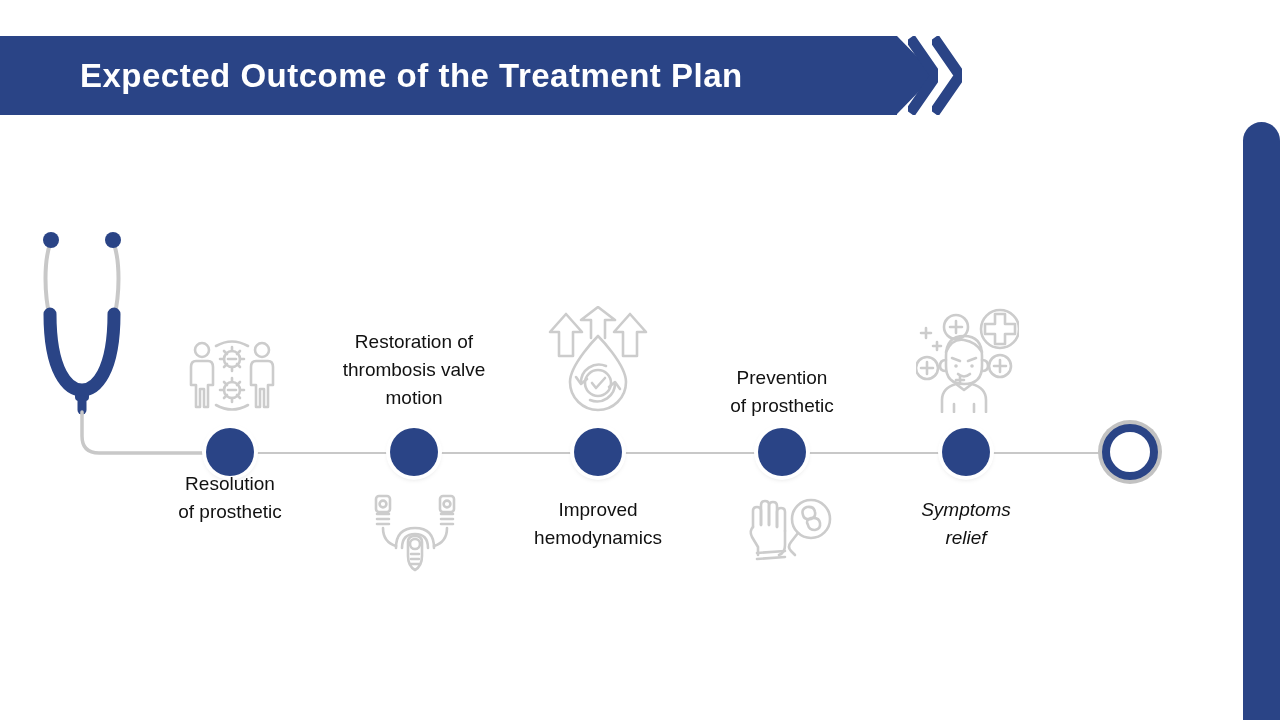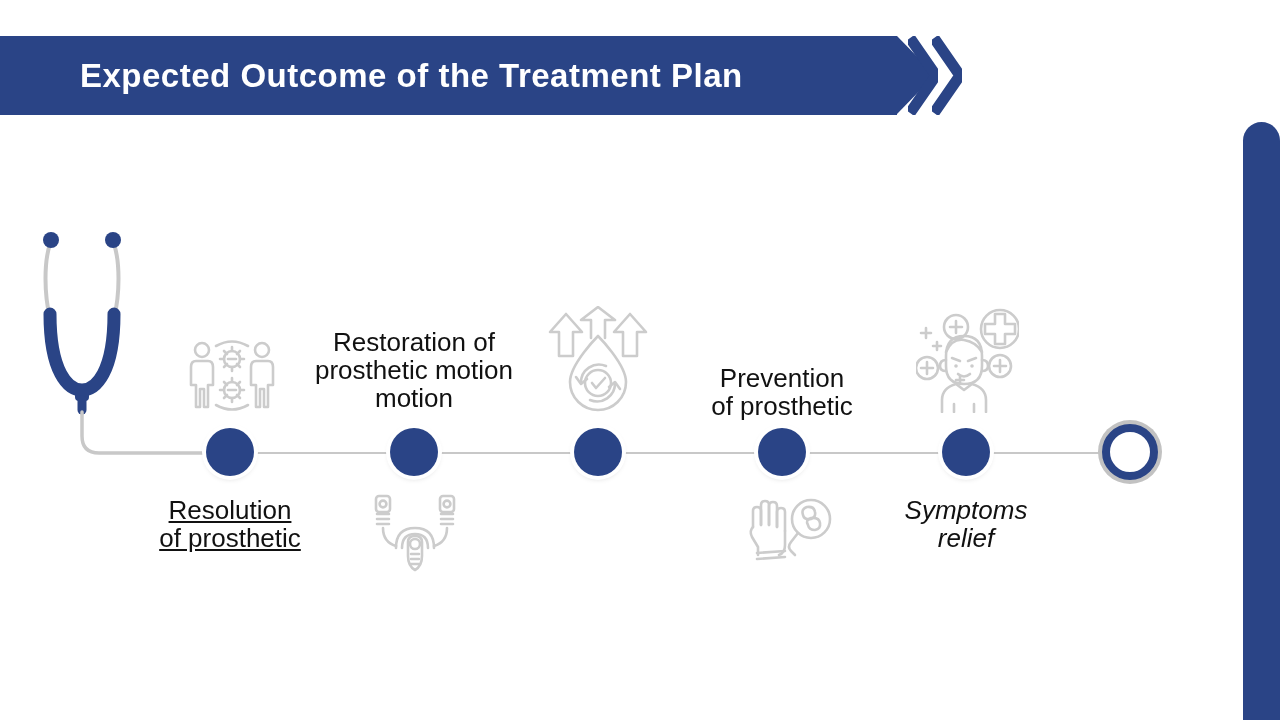--- a/index.html
+++ b/index.html
@@ -89,21 +89,21 @@
     background:#ffffff;
     border:8px solid #2a4486;
     box-shadow:0 0 0 4px #c2c2c2;
   }
 
   
   .node-label {
     position:absolute;
     text-align:center;
     color:#111111;
-    font-size:26px;
+    font-size:19px;
     line-height:28px;
     font-weight:400;
     width:230px;
   }
   .node-label.above { }
   .node-label.below { }
 
   
   .deco-icon { position:absolute; }
   .deco-icon svg { display:block; }
@@ -172,28 +172,28 @@
         <path d="M42,26 L50,26"></path>
         <path d="M46,14 L46,18 M46,34 L46,38 M34,26 L38,26 M54,26 L58,26 M38,18 L41,21 M51,31 L54,34 M38,34 L41,31 M51,21 L54,18"></path>
       </g>
       <g>
         <circle cx="46" cy="57" r="8"></circle>
         <path d="M42,57 L50,57"></path>
         <path d="M46,45 L46,49 M46,65 L46,69 M34,57 L38,57 M54,57 L58,57 M38,49 L41,52 M51,62 L54,65 M38,65 L41,62 M51,52 L54,49"></path>
       </g>
     </svg>
   </div>
-  <div class="node-label below" style="left:115px; top:496px;text-decoration:underline;">
+  <div class="node-label below" style="left:115px; top:470px;">
     <div>Resolution</div>
     <div>of prosthetic</div>
   </div>
 
   <div class="node-label above" style="left:299px; top:328px;">
     <div>Restoration of</div>
-    <div>prosthetic motion</div>
+    <div>thrombosis valve</div>
     <div>motion</div>
   </div>
   <div class="deco-icon" style="left:368px; top:492px;">
     <svg width="94" height="80" viewBox="0 0 94 80" stroke="#cccccc" fill="none" stroke-width="2.6" stroke-linecap="round" stroke-linejoin="round">
 
       <rect x="8" y="4" width="14" height="16" rx="3"></rect>
       <circle cx="15" cy="12" r="3.4"></circle>
       <path d="M9,22 L21,22 M9,27 L21,27 M9,32 L21,32"></path>
       <path d="M15,36 Q15,50 28,54"></path>
 
@@ -222,20 +222,24 @@
       <path d="M52,30 C52,30 24,58 24,76 C24,92 37,104 52,104 C67,104 80,92 80,76 C80,58 52,30 52,30 Z"></path>
 
       <path d="M35,77 A18,18 0 0 1 60,60"></path>
       <path d="M30,71 L35,78 L41,73"></path>
       <path d="M69,77 A18,18 0 0 1 44,94"></path>
       <path d="M74,83 L69,76 L63,81"></path>
 
       <circle cx="52" cy="77" r="13"></circle>
       <path d="M46,77 L50,82 L59,72"></path>
     </svg>
+  </div>
+  <div class="node-label below" style="left:483px; top:496px;">
+    <div>Improved</div>
+    <div>hemodynamics</div>
   </div>
 
   <div class="node-label above" style="left:667px; top:364px;">
     <div>Prevention</div>
     <div>of prosthetic</div>
   </div>
   <div class="deco-icon" style="left:745px; top:497px;">
     <svg width="90" height="68" viewBox="0 0 90 68" stroke="#cccccc" fill="none" stroke-width="2.6" stroke-linecap="round" stroke-linejoin="round">
 
       <path d="M8,30 L8,14 Q8,10 12,10 Q16,10 16,14 L16,28"></path>

